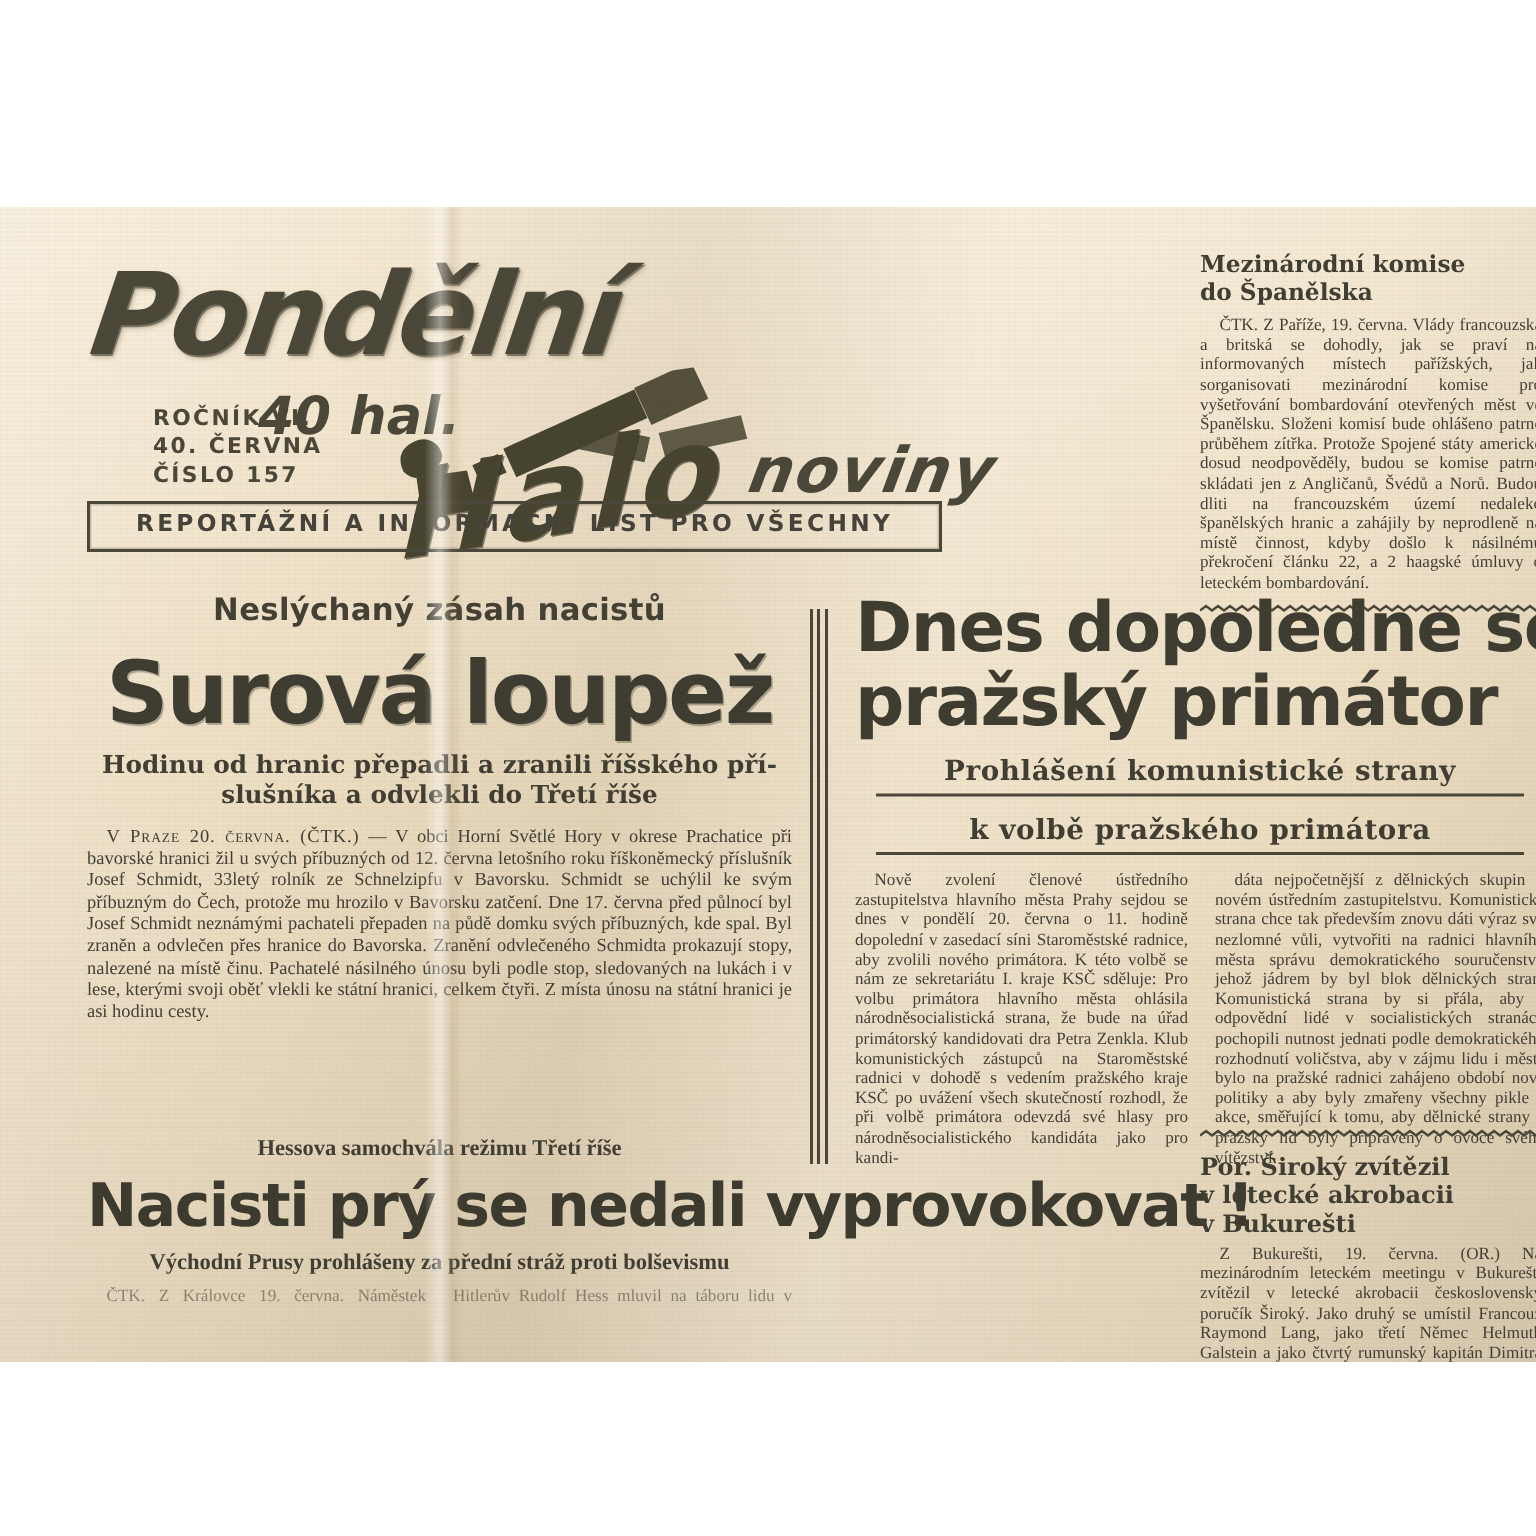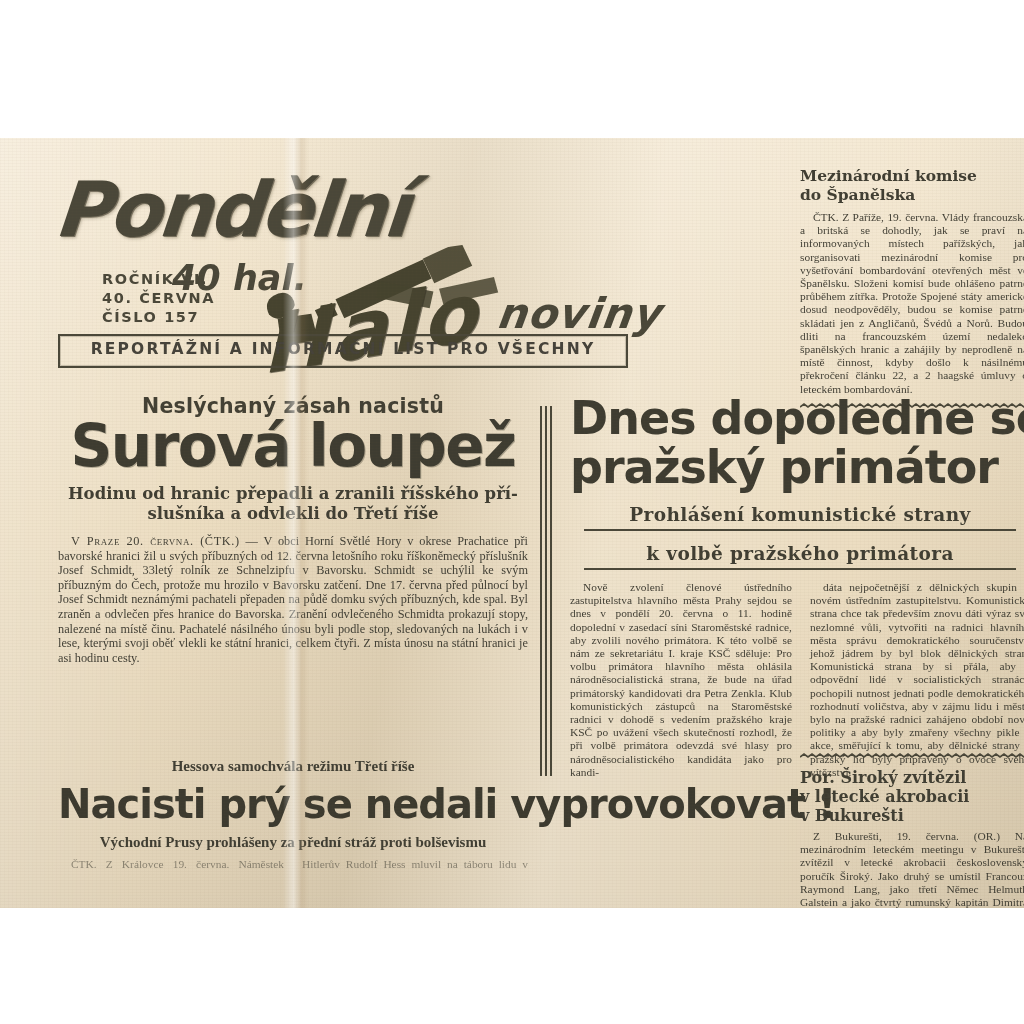--- a/index.html
+++ b/index.html
@@ -207,21 +207,21 @@
       <svg width="228" height="7" viewBox="0 0 228 7" preserveAspectRatio="none">
         <path d="M0 5 L4 2 L8 5 L12 2 L16 5 L20 2 L24 5 L28 2 L32 5 L36 2 L40 5 L44 2 L48 5 L52 2 L56 5 L60 2 L64 5 L68 2 L72 5 L76 2 L80 5 L84 2 L88 5 L92 2 L96 5 L100 2 L104 5 L108 2 L112 5 L116 2 L120 5 L124 2 L128 5 L132 2 L136 5 L140 2 L144 5 L148 2 L152 5 L156 2 L160 5 L164 2 L168 5 L172 2 L176 5 L180 2 L184 5 L188 2 L192 5 L196 2 L200 5 L204 2 L208 5 L212 2 L216 5 L220 2 L224 5 L228 2" fill="none" stroke="#4a4739" stroke-width="1.6"></path>
       </svg>
     </div>
   </div>
 
   <div class="triple-rule" style="left:540px;top:268px;height:370px;"></div>
 
   <div id="left-main">
     <div class="overline">Neslýchaný zásah nacistů</div>
-    <div class="mega" style="margin-top:0">Surová loupež</div>
+    <div class="mega" style="margin-top:16px">Surová loupež</div>
 
     <div class="deck">
       <div>Hodinu od hranic přepadli a zranili říšského pří-</div>
       <div>slušníka a odvlekli do Třetí říše</div>
     </div>
 
     <div class="body" style="margin-top:10px;font-size:12.3px;line-height:14.6px">
       <p><span class="lead">V Praze 20. června. (ČTK.)</span>
          <span>— V obci Horní Světlé Hory v okrese Prachatice při bavorské hranici žil u svých příbuzných od 12. června letošního roku říškoněmecký příslušník Josef Schmidt, 33letý rolník ze Schnelzipfu v Bavorsku. Schmidt se uchýlil ke svým příbuzným do Čech, protože mu hrozilo v Bavorsku zatčení. Dne 17. června před půlnocí byl Josef Schmidt neznámými pachateli přepaden na půdě domku svých příbuzných, kde spal. Byl zraněn a odvlečen přes hranice do Bavorska. Zranění odvlečeného Schmidta prokazují stopy, nalezené na místě činu. Pachatelé násilného únosu byli podle stop, sledovaných na lukách i v lese, kterými svoji oběť vlekli ke státní hranici, celkem čtyři. Z místa únosu na státní hranici je asi hodinu cesty.</span></p>
     </div>

